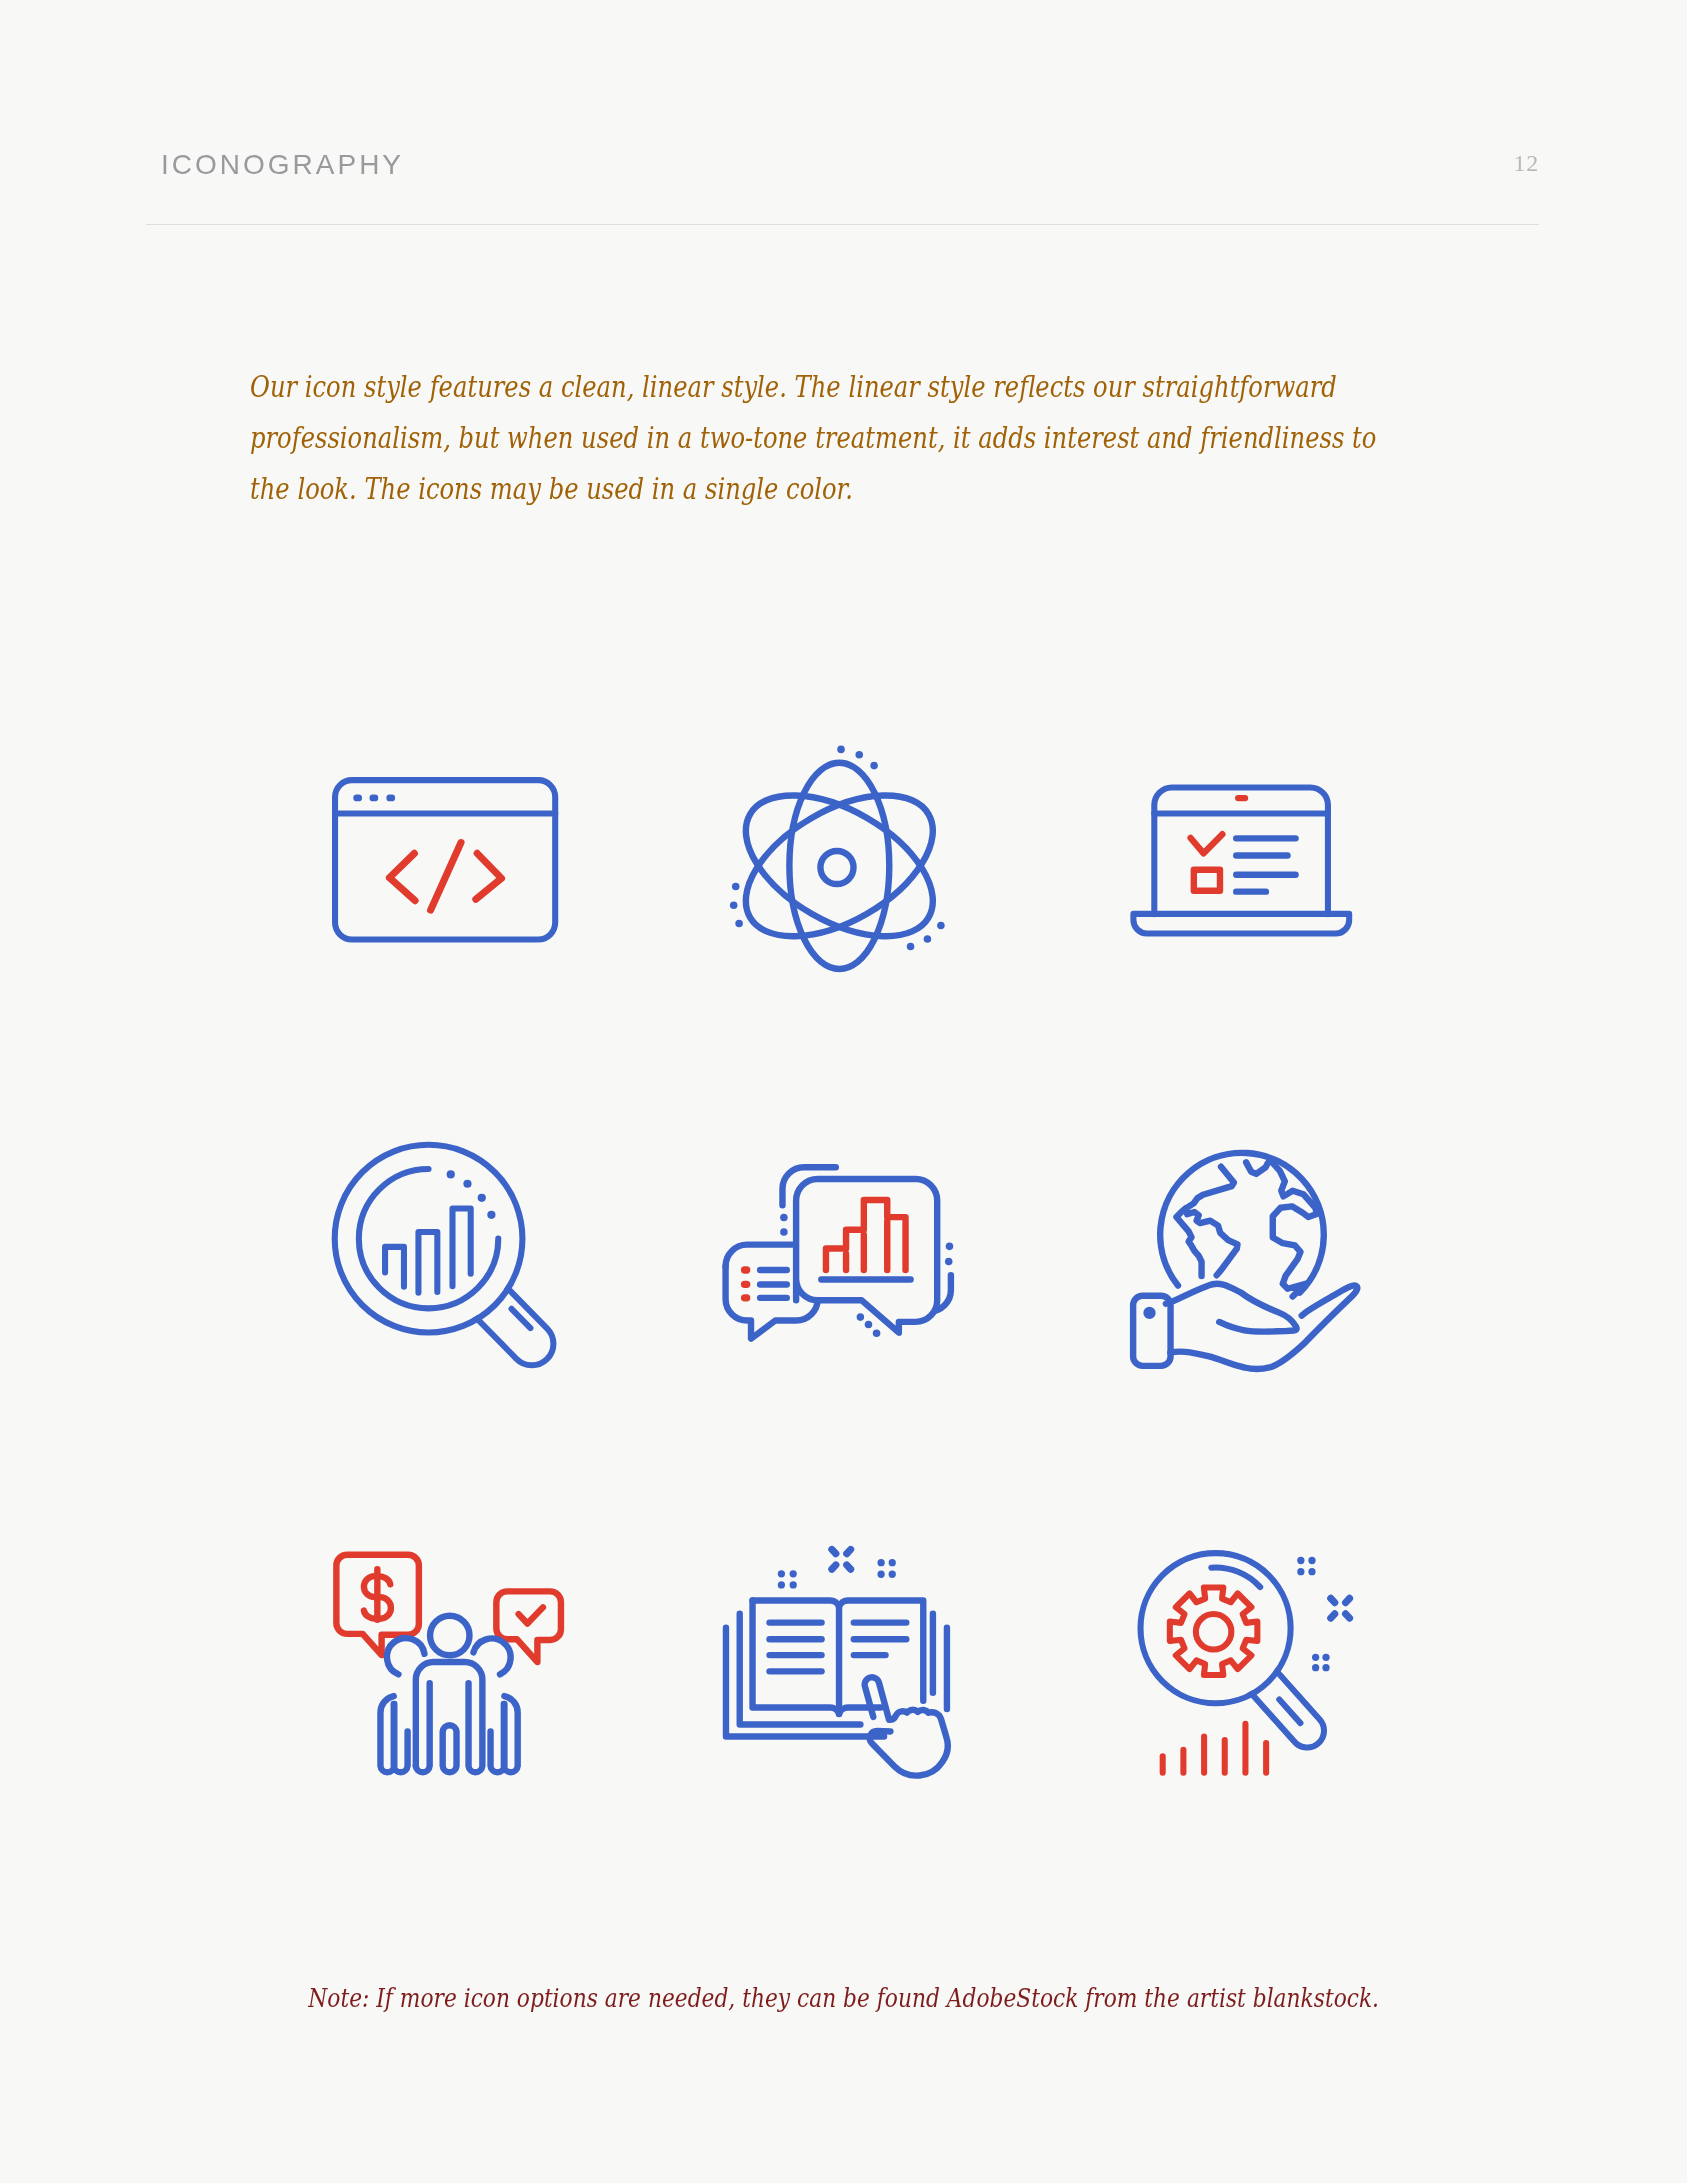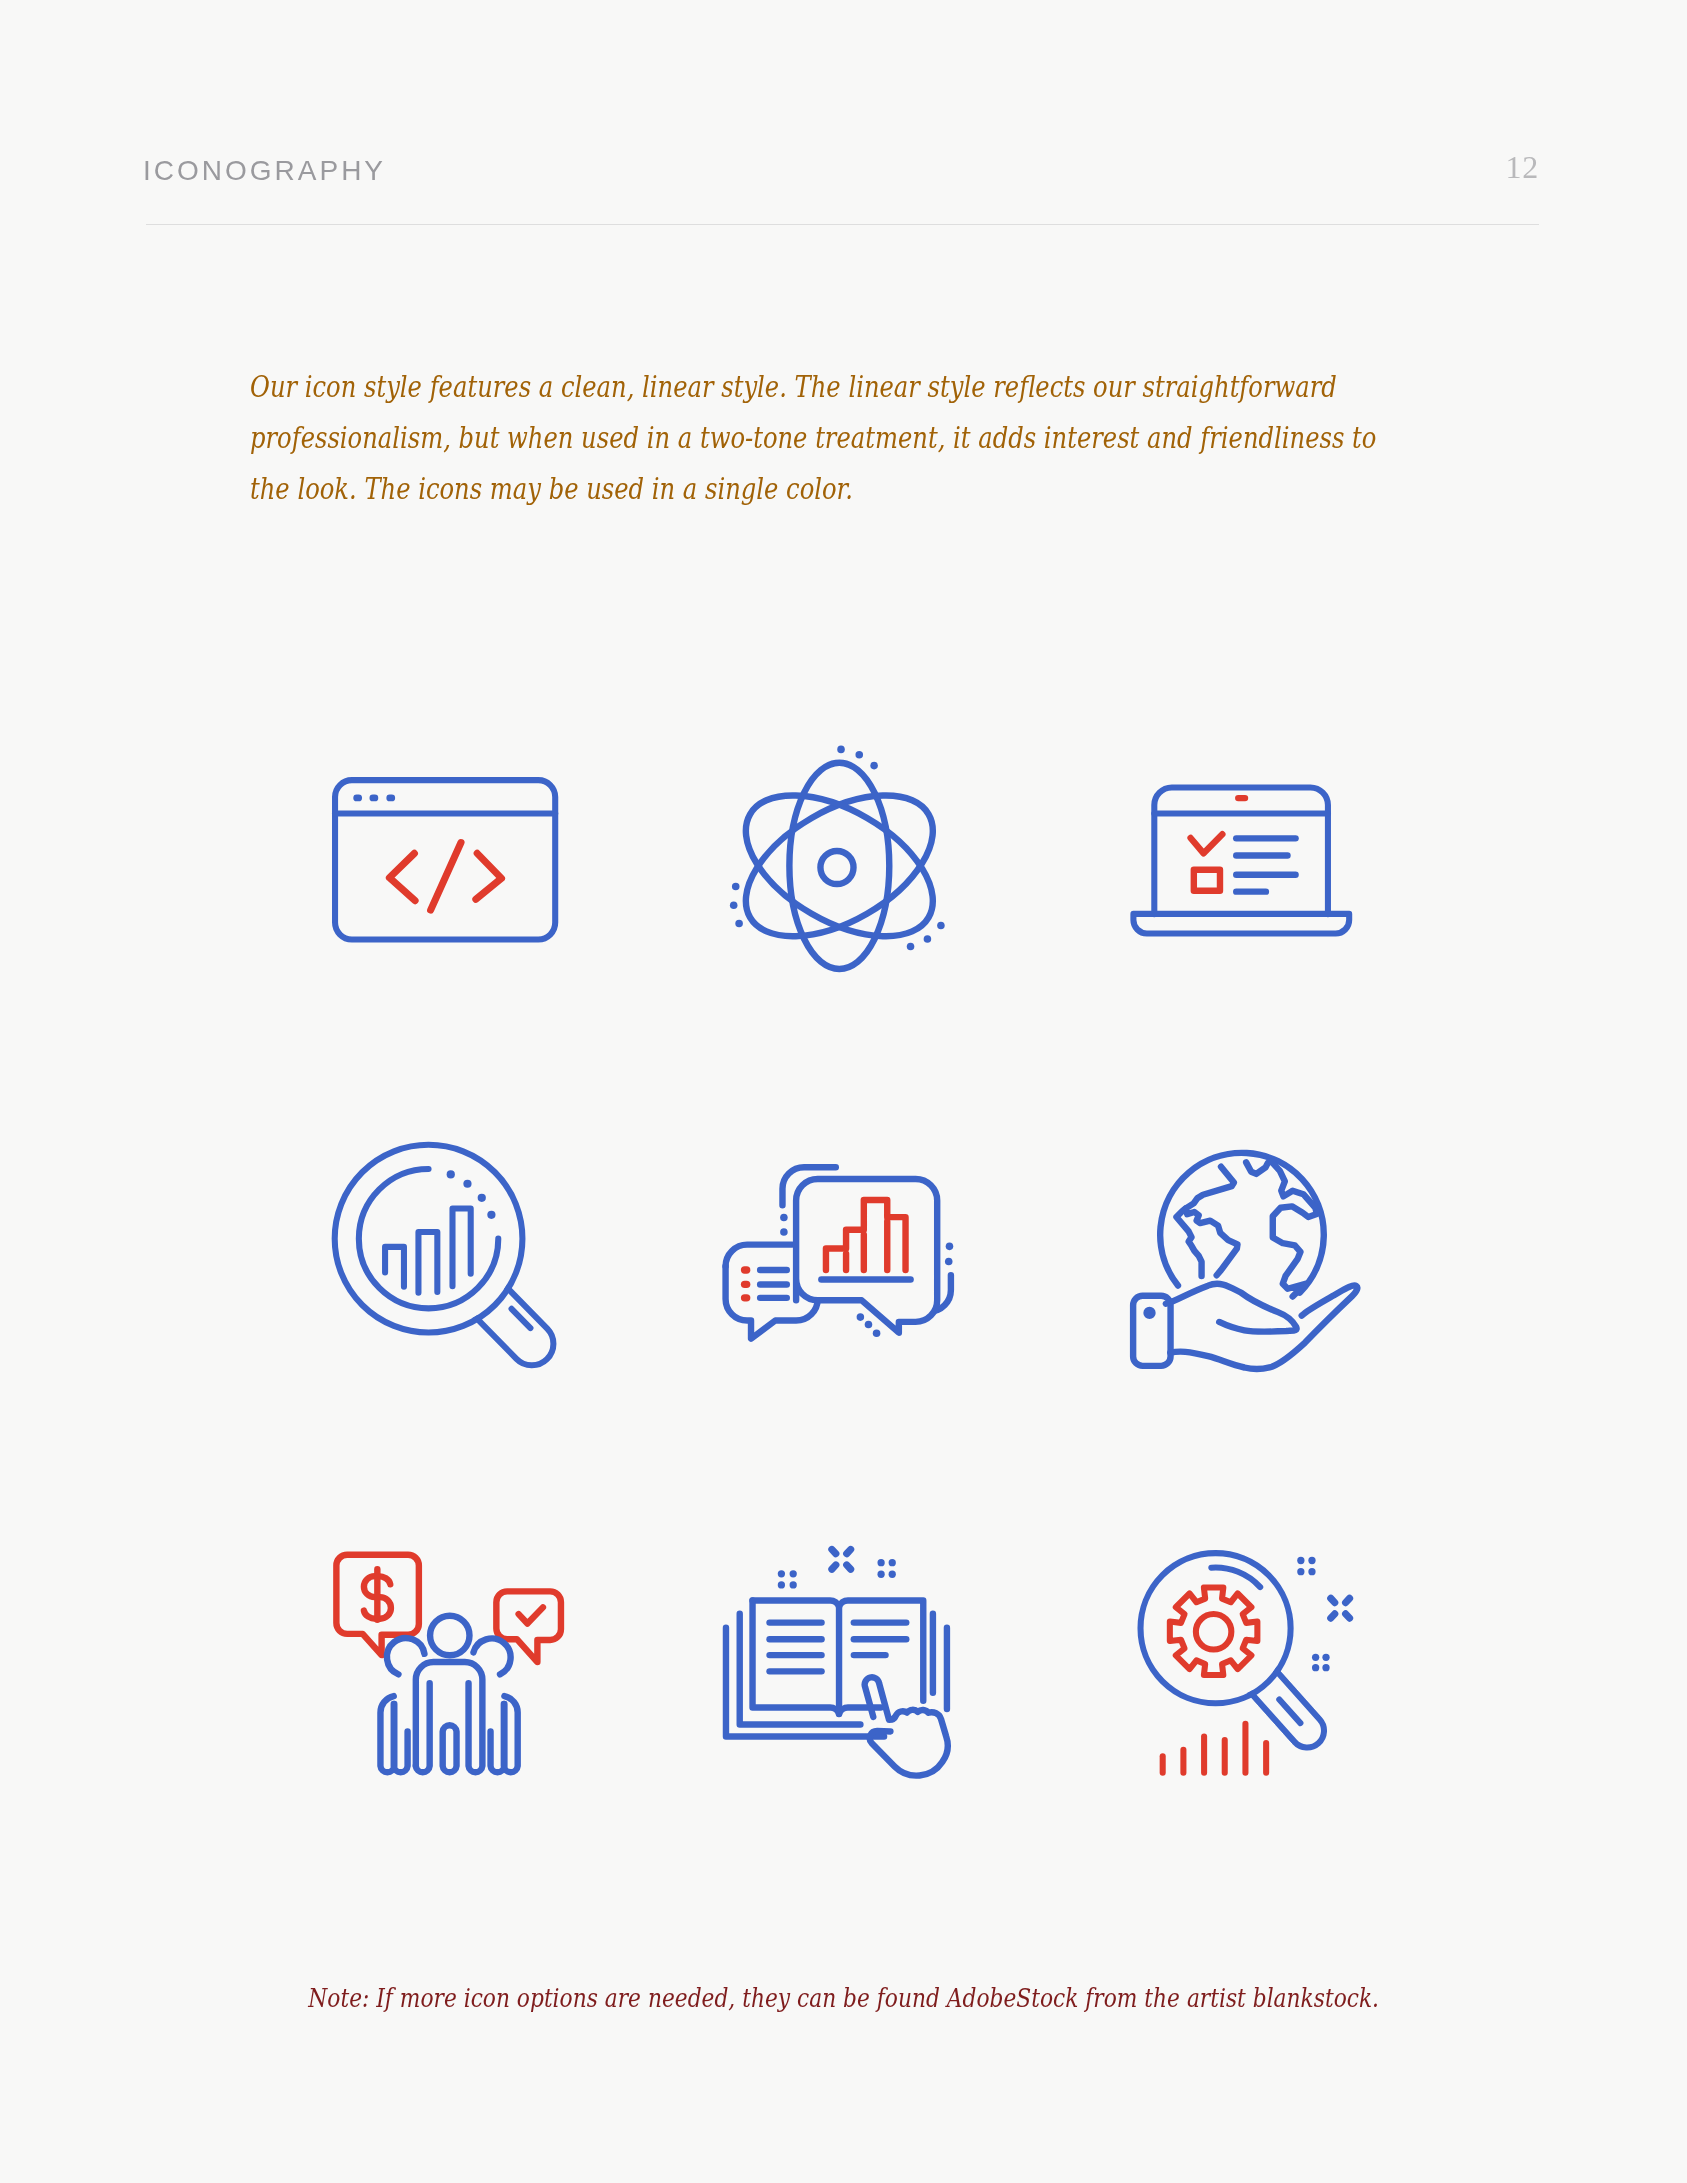--- a/index.html
+++ b/index.html
@@ -7,29 +7,29 @@
   body{
     width:1687px;height:2183px;
     background:#f8f8f7;
     font-family:"Liberation Sans",sans-serif;
     position:relative;overflow:hidden;
     -webkit-font-smoothing:antialiased;
   }
   .page{position:absolute;inset:0;}
   
   .hdr-title{
-    position:absolute;left:143px;top:151px;
+    position:absolute;left:161px;top:151px;
     font-family:"Liberation Sans",sans-serif;
     font-size:28px;letter-spacing:3px;color:#9a9a9e;
-    font-weight:400;line-height:1;white-space:nowrap;margin-top:6px;
+    font-weight:400;line-height:1;white-space:nowrap;
   }
   .hdr-page{
     position:absolute;right:148px;top:151px;
     font-family:"Liberation Serif",serif;
-    font-size:32px;color:#b9b9bb;letter-spacing:0.7px;line-height:1;
+    font-size:24px;color:#b9b9bb;letter-spacing:0.7px;line-height:1;
   }
   .hdr-rule{
     position:absolute;left:146px;top:224px;width:1393px;height:1.3px;
     background:#dedede;
   }
   
   .intro{
     position:absolute;left:250px;top:362px;width:1282px;
     font-family:"DejaVu Serif Condensed","DejaVu Serif",serif;
     font-style:italic;font-size:29px;line-height:51px;

